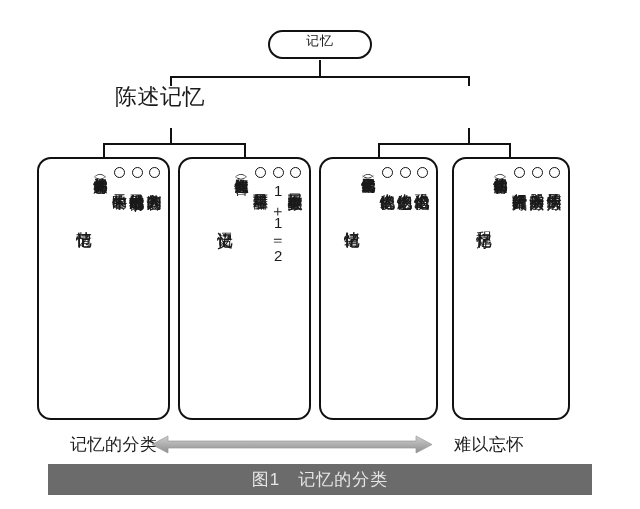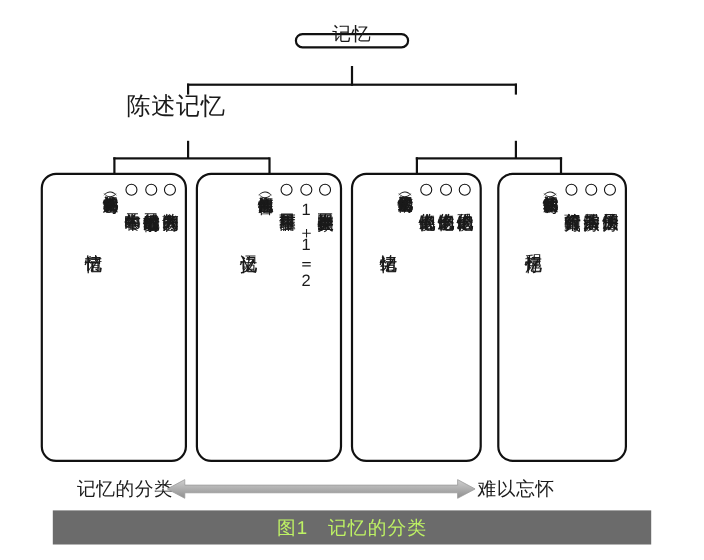--- a/index.html
+++ b/index.html
@@ -22,28 +22,28 @@
     width: 640px;
     height: 509px;
   }
 
   
   .root-node {
     position: absolute;
     left: 268px;
     top: 30px;
     width: 104px;
-    height: 14px;
+    height: 29px;
     border: 2.5px solid #111;
     border-radius: 16px;
     background: #fff;
     display: flex;
-    align-items: flex-end;
+    align-items: flex-start;
     justify-content: center;
-    font-size: 17px;
+    font-size: 13px;
     letter-spacing: 1px;
     box-sizing: border-box;
   }
 
   
   .line {
     position: absolute;
     background: #111;
   }
   .vline { width: 2px; }
@@ -152,21 +152,21 @@
     height: 26px;
   }
   .arrow-label {
     position: absolute;
     top: 2px;
     font-size: 17px;
     letter-spacing: 0.5px;
     line-height: 22px;
   }
   #arrow-label-left  { left: 70px; }
-  #arrow-label-right { left: 434px; }
+  #arrow-label-right { left: 454px; }
   #arrow-graphic {
     position: absolute;
     left: 152px;
     top: 3px;
     width: 280px;
     height: 19px;
   }
 
   
   #caption-bar {
@@ -174,21 +174,21 @@
     left: 48px;
     top: 464px;
     width: 544px;
     height: 31px;
     background: #6b6b6b;
     display: flex;
     align-items: center;
     justify-content: center;
   }
   #caption-text {
-    color: #bef264;
+    color: #e5e5e5;
     font-size: 17px;
     letter-spacing: 1px;
     white-space: pre;
   }
 </style>
 </head>
 <body>
 
 <div id="stage">
 

